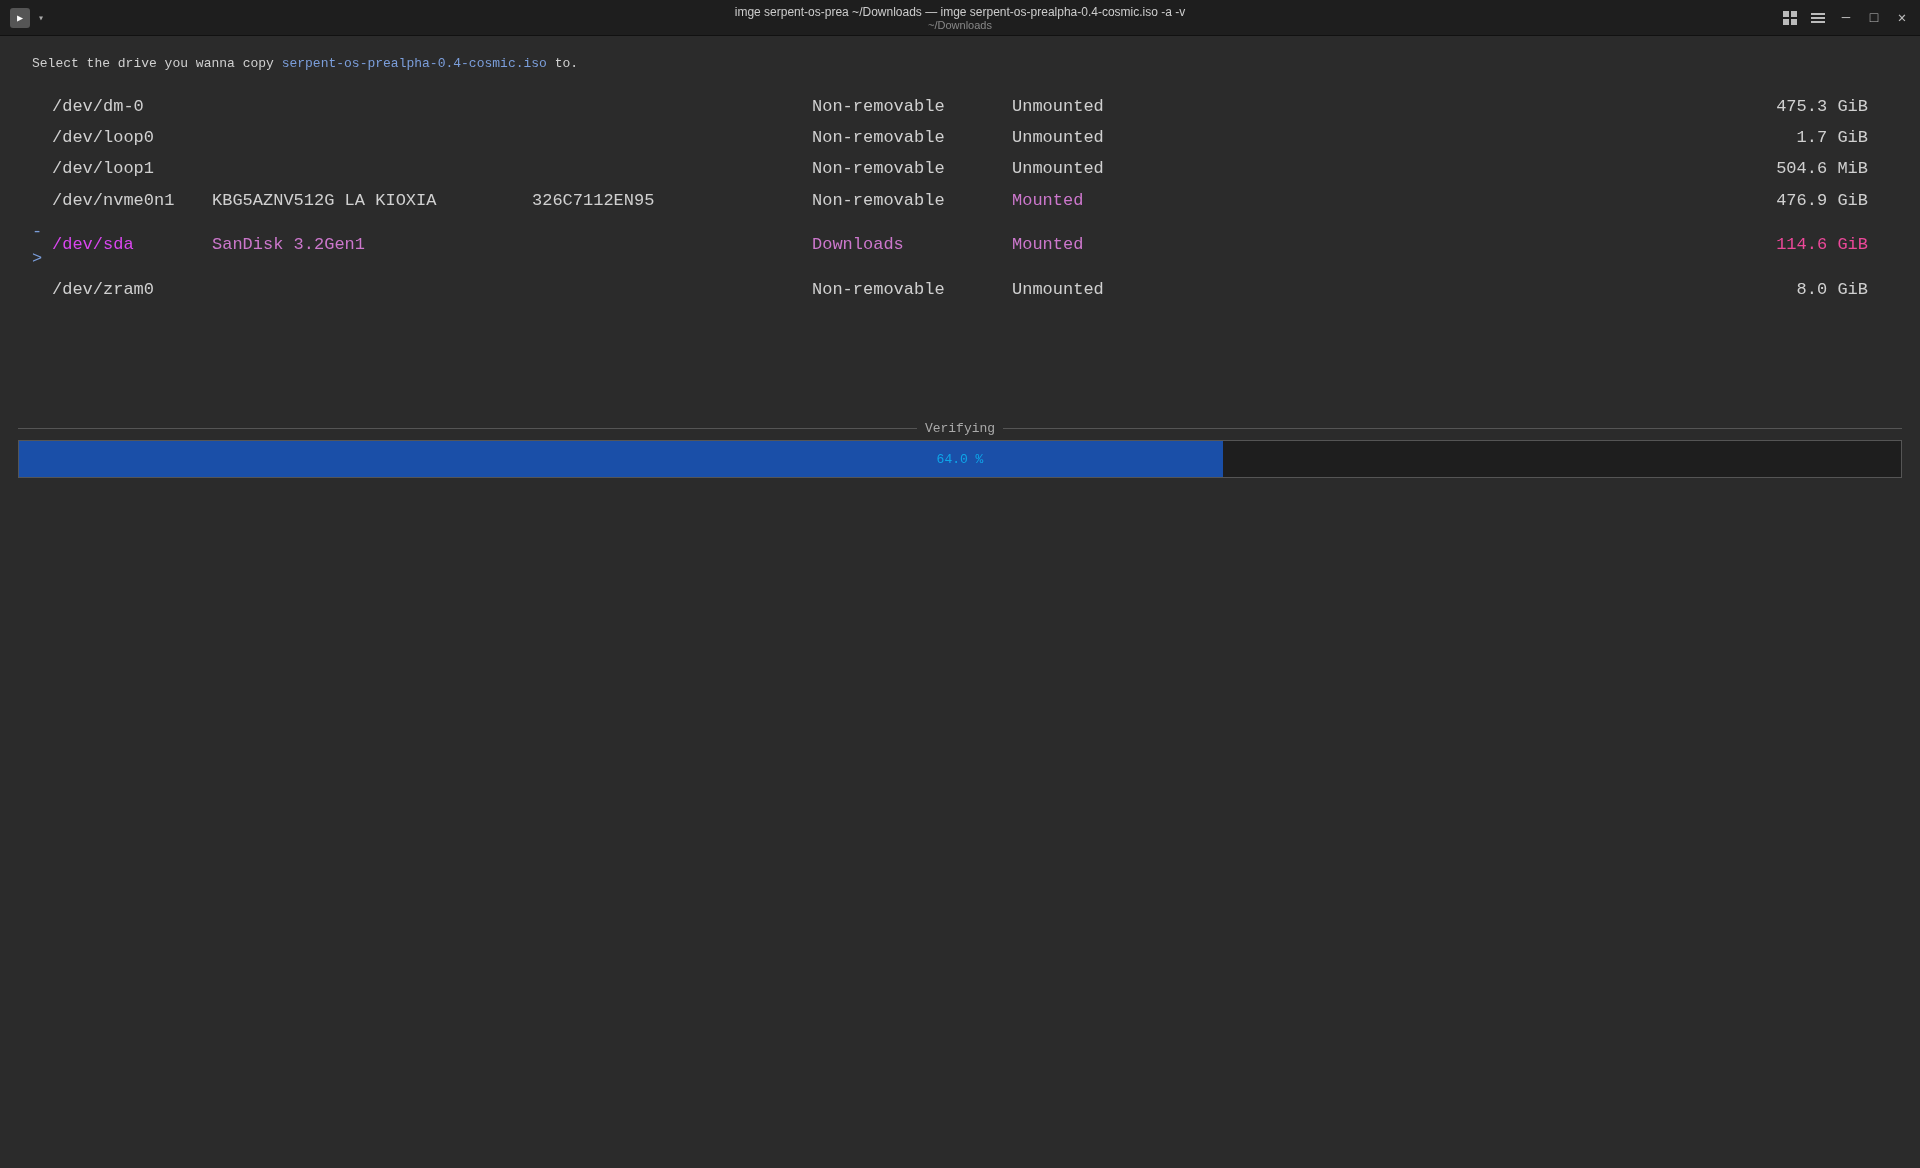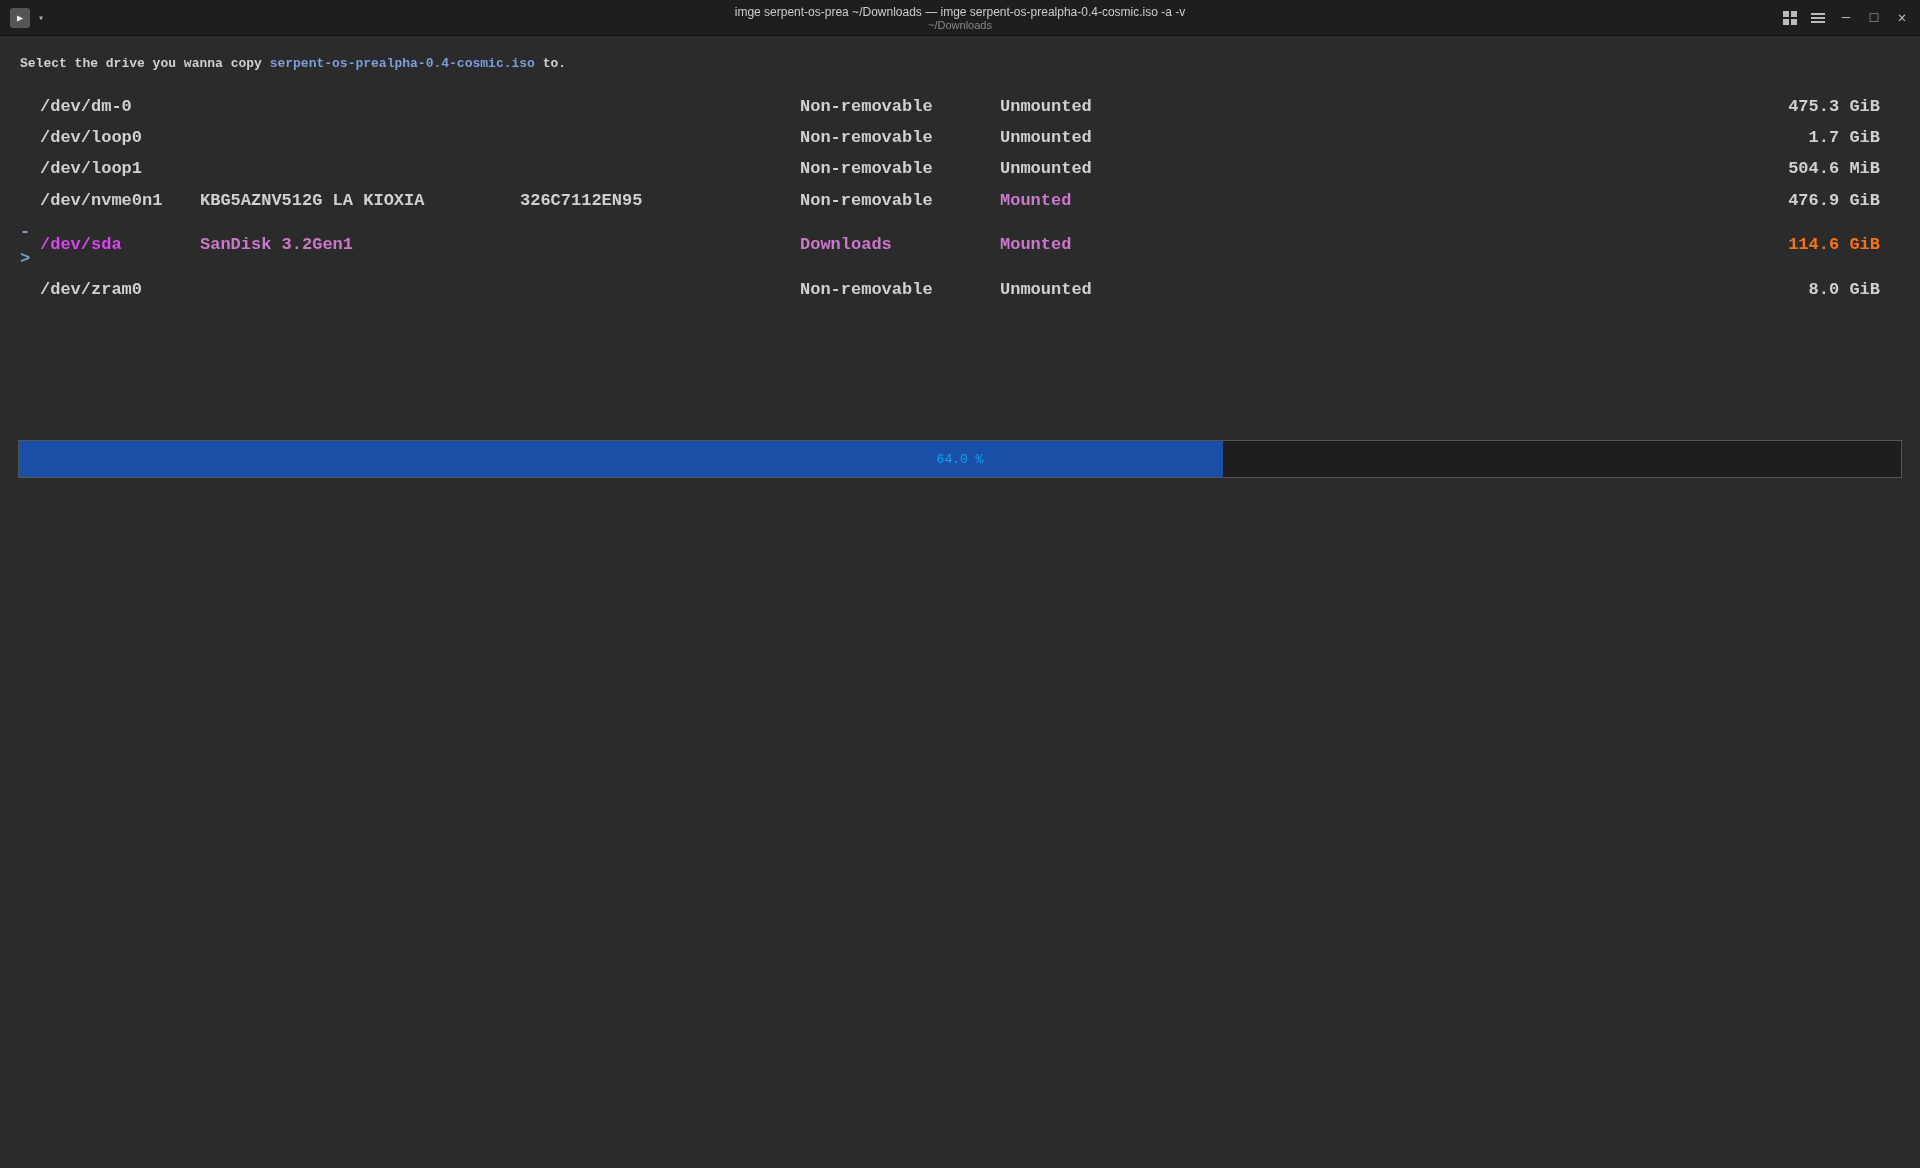--- a/index.html
+++ b/index.html
@@ -76,24 +76,23 @@
       display: flex;
       align-items: center;
       justify-content: center;
       cursor: pointer;
       color: #bbb;
       font-size: 14px;
     }
 
     
     #main {
-      padding: 20px 20px;
+      padding: 20px 32px;
       font-family: 'Courier New', Courier, monospace;
       font-size: 13px;
-      font-weight: bold;
     }
 
     #prompt-line {
       margin-bottom: 20px;
       color: #d0d0d0;
       font-family: 'Courier New', Courier, monospace;
       font-size: 13px;
     }
 
     .iso-link {
@@ -305,34 +304,39 @@
       <span class="col-size">476.9 GiB</span>
     </div>
 
     <div class="drive-row selected">
       <span class="col-arrow" style="color:#7b9edb;">-&gt;</span>
       <span class="col-device selected-dev" style="color:#d946ef;">/dev/sda</span>
       <span class="col-model" style="color:#cc77cc;">SanDisk 3.2Gen1</span>
       <span class="col-serial"></span>
       <span class="col-removable removable" style="color:#cc77cc;">Downloads</span>
       <span class="col-mount mounted" style="color:#cc77cc;">Mounted</span>
-      <span class="col-size selected-size" style="color:#f97316;">114.6 GiB</span>
+      <span class="col-size selected-size" style="color:#ec4899;">114.6 GiB</span>
     </div>
 
     <div class="drive-row">
       <span class="col-arrow">&nbsp;</span>
       <span class="col-device">/dev/zram0</span>
       <span class="col-model"></span>
       <span class="col-serial"></span>
       <span class="col-removable">Non-removable</span>
       <span class="col-mount">Unmounted</span>
       <span class="col-size">8.0 GiB</span>
     </div>
 
   </div>
 </div>
 
 <div id="progress-section">
+  <div id="progress-label-line" style="display:flex;align-items:center;width:100%;margin-bottom:4px;gap:8px;">
+    <div class="progress-line" style="flex:1;height:1px;background:#555;"></div>
+    <span style="color:#aaa;font-family:'Courier New',monospace;font-size:13px;">Verifying</span>
+    <div class="progress-line" style="flex:1;height:1px;background:#555;"></div>
+  </div>
   <div id="progress-bar-container">
     <div id="progress-bar-fill" style="width:64%;background:#1a4fa8;height:100%;"></div>
     <div id="progress-bar-text" style="position:absolute;width:100%;text-align:center;color:#0ea5e9;font-family:'Courier New',monospace;font-size:13px;left:0;top:50%;transform:translateY(-50%);">64.0 %</div>
   </div>
 </div>
 
 </body></html>

